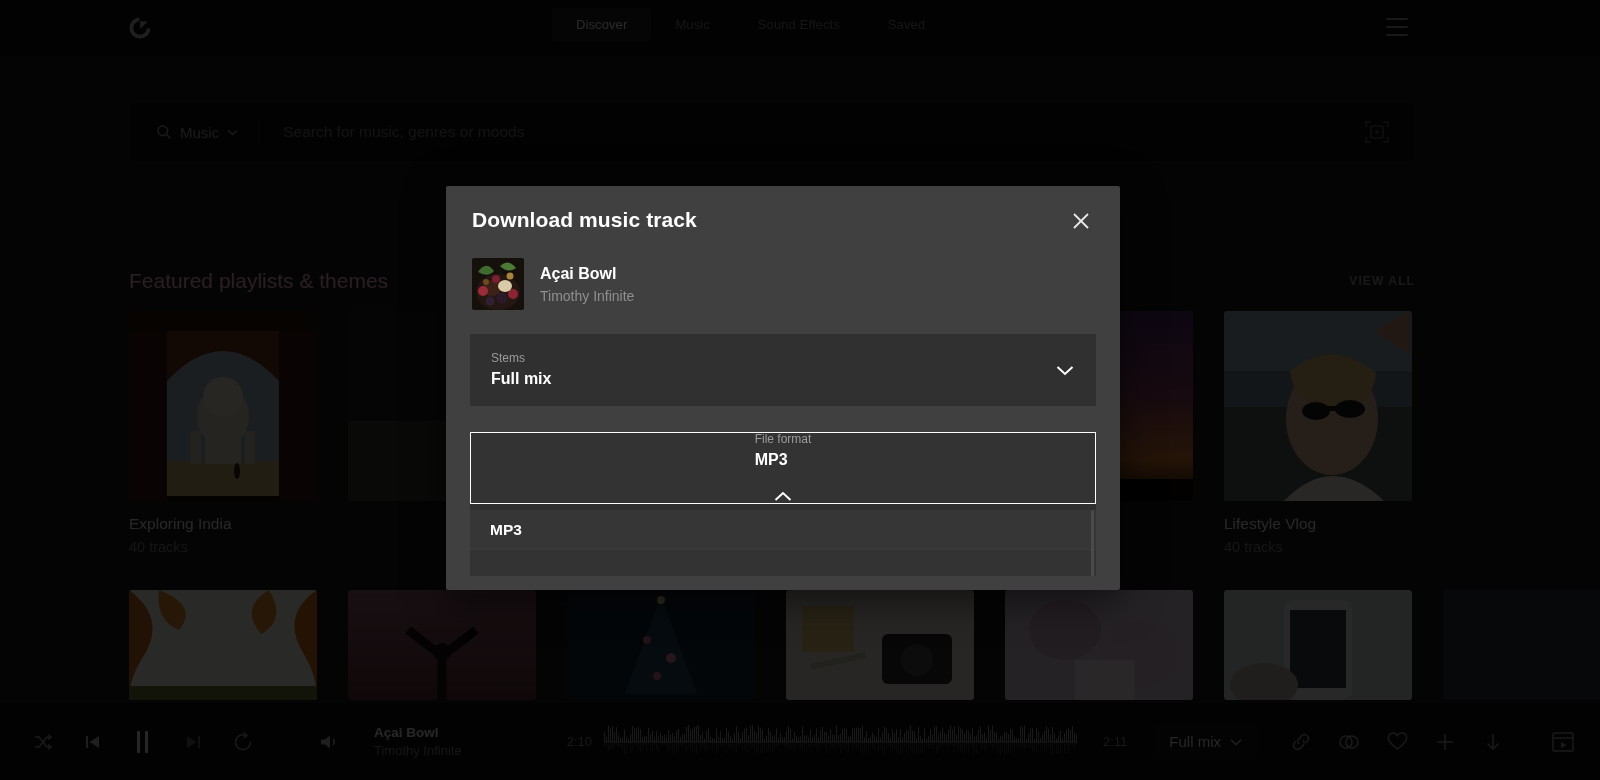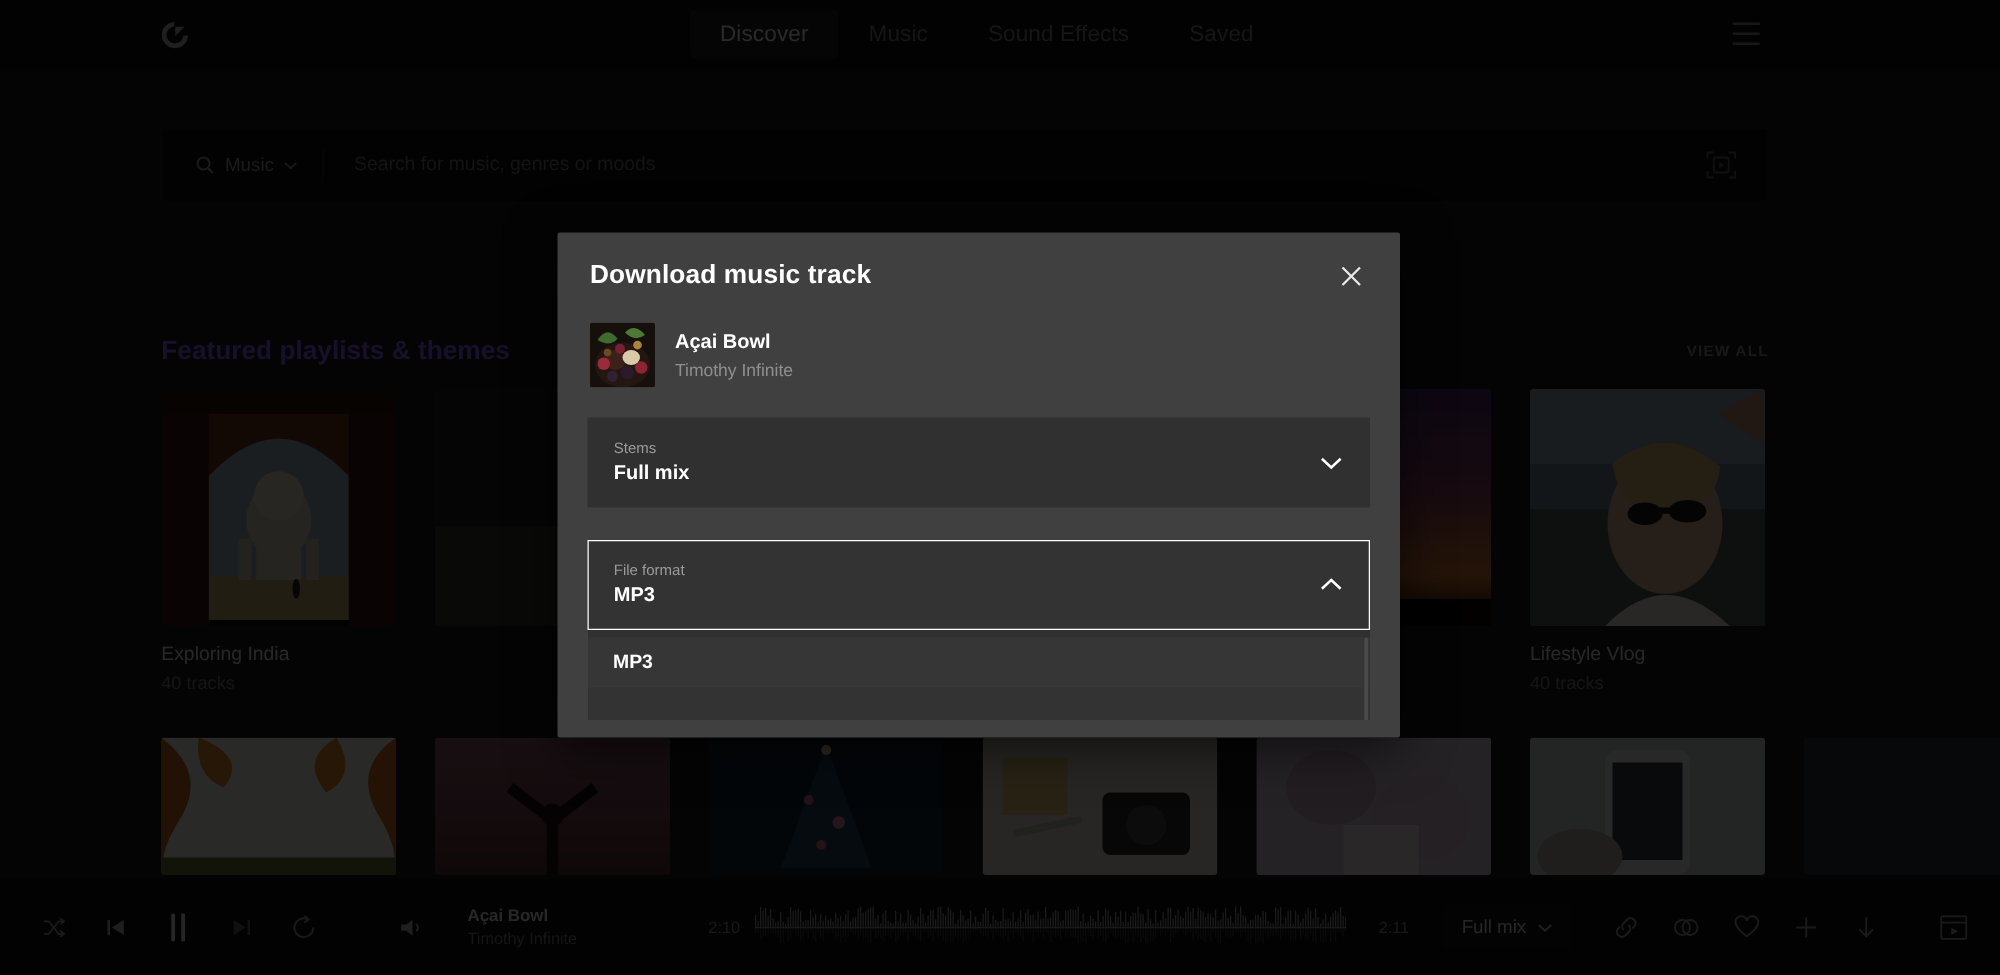--- a/index.html
+++ b/index.html
@@ -37,21 +37,21 @@
     display: flex; align-items: center; justify-content: center;
   }
   .nav {
     position: absolute;
     left: 552px; top: 8px;
     display: flex;
     align-items: center;
     gap: 0px;
   }
   .nav-item {
-    font-size: 18px;
+    font-size: 13px;
     color: #7d7d7d;
     padding: 9px 24px;
     border-radius: 4px;
     letter-spacing: 0.1px;
     white-space: nowrap;
   }
   .nav-item.active {
     color: #f2f2f2;
     background: #202020;
     font-weight: 500;
@@ -111,22 +111,22 @@
     left: 129px; top: 250px;
     width: 1286px;
     display: flex;
     align-items: center;
     justify-content: space-between;
     border-top: 1px solid #1c1c1c;
     padding-top: 18px;
   }
   .section-title {
     font-size: 21px;
-    font-weight: 700;
-    color: #8b5cf6;
+    font-weight: 400;
+    color: #f9a8d4;
   }
   .view-all {
     font-size: 12px;
     letter-spacing: 1.1px;
     color: #8c8c8c;
     font-weight: 600;
   }
 
   .grid {
     position: absolute;
@@ -270,20 +270,21 @@
     height: 72px;
     display: flex; align-items: center; justify-content: space-between;
     padding: 0 20px;
     position: relative;
     border: 1px solid transparent;
   }
   .field.open {
     border: 1px solid #ffffff;
     background: #333333;
     margin-top: 26px;
+    flex-direction: column;
   }
   .field-label { font-size: 12px; color: #9b9b9b; line-height: 1.1;}
   .field-value { font-size: 16px; color: #fff; font-weight: 600; margin-top: 5px;}
   .field-chev { color: #fff; }
 
   .dropdown {
     margin: 0 24px;
     background: #303030;
     max-height: 100px;
     overflow-y: auto;

